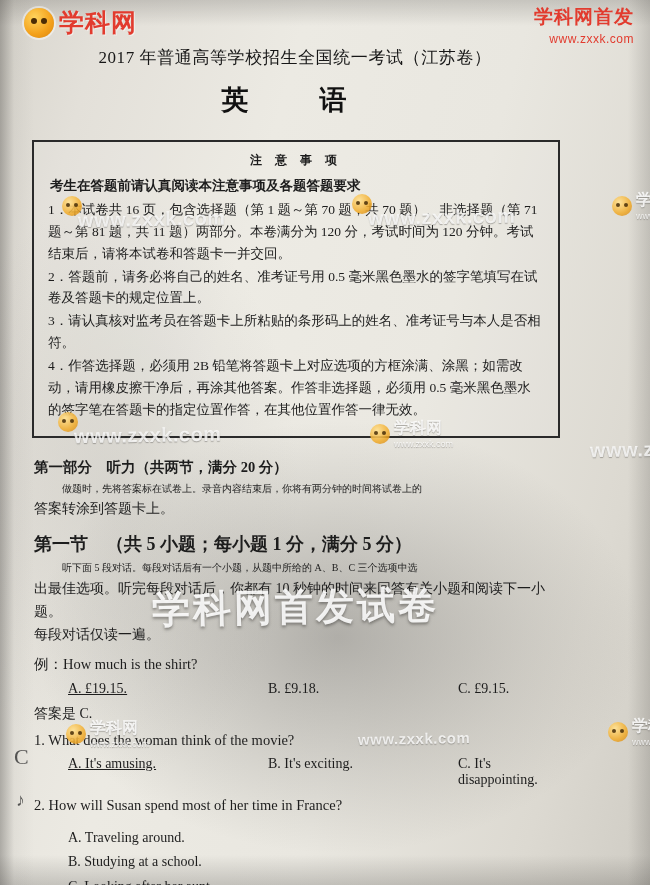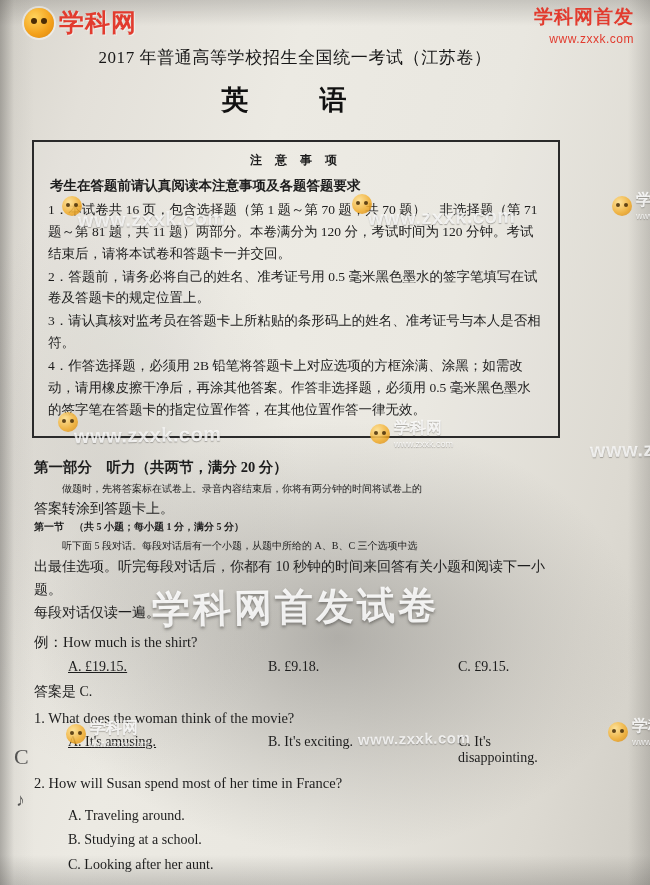--- a/index.html
+++ b/index.html
@@ -173,23 +173,23 @@
     line-height: 1.65;
     margin-top: 4px;
     text-indent: 28px;
   }
   .p-flush {
     font-size: 14px;
     line-height: 1.65;
     margin-top: 0;
   }
   .sec-head {
-    font-size: 10px;
-    font-weight: bold;
-    margin-top: 0;
+    font-size: 18px;
+    font-weight: bold;
+    margin-top: 12px;
   }
   .q-line {
     font-size: 14.5px;
     margin-top: 9px;
     font-family: "Liberation Serif", serif;
   }
   .opts {
     display: flex;
     margin-top: 7px;
     font-size: 14px;

